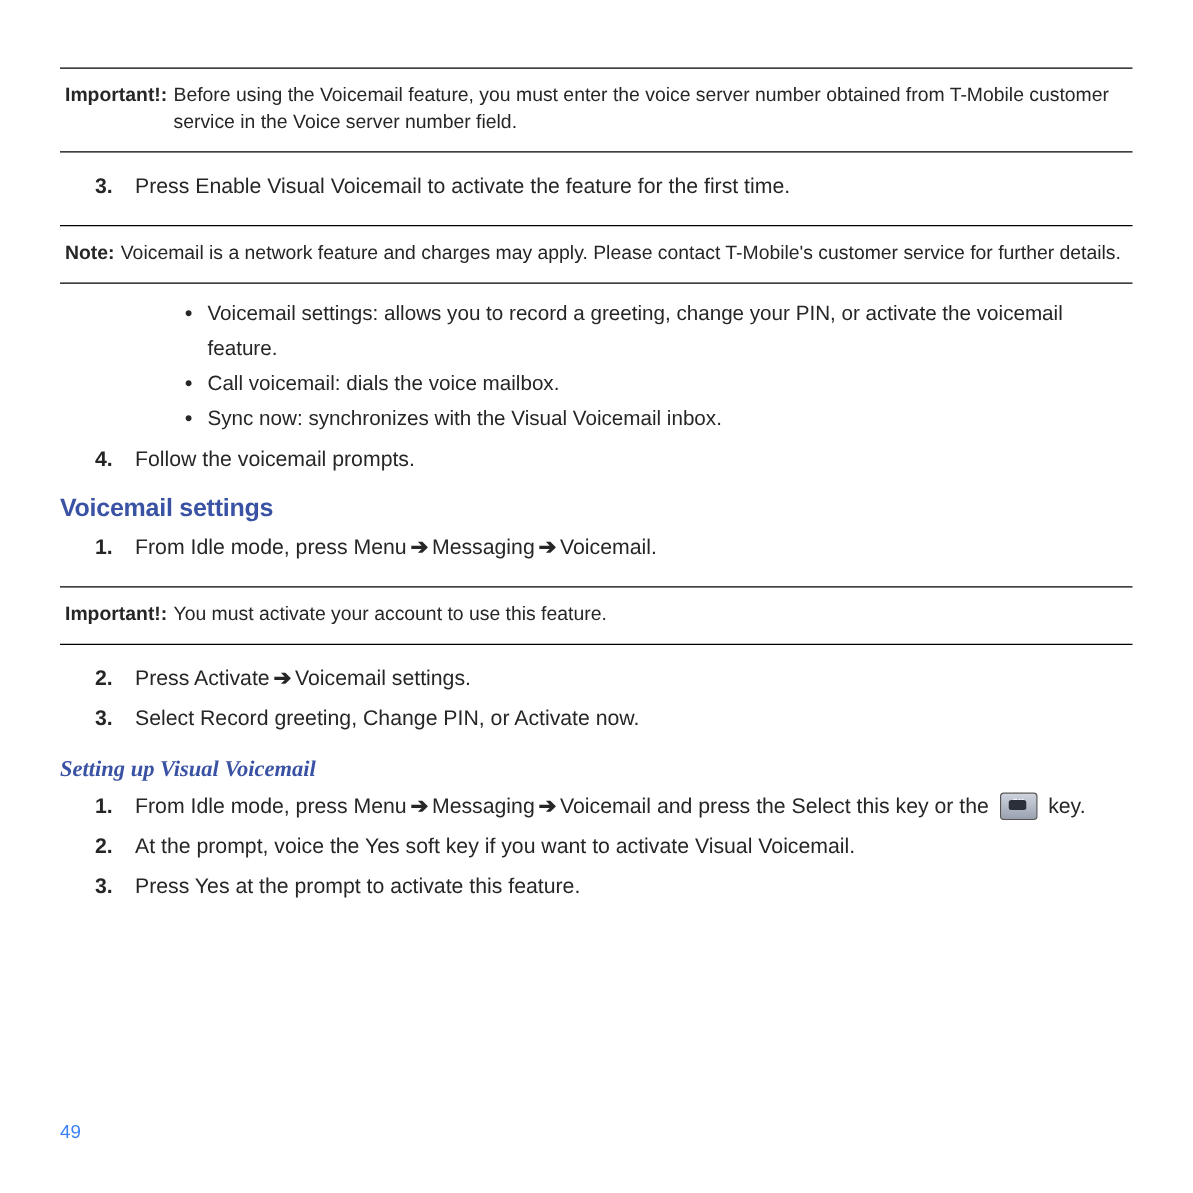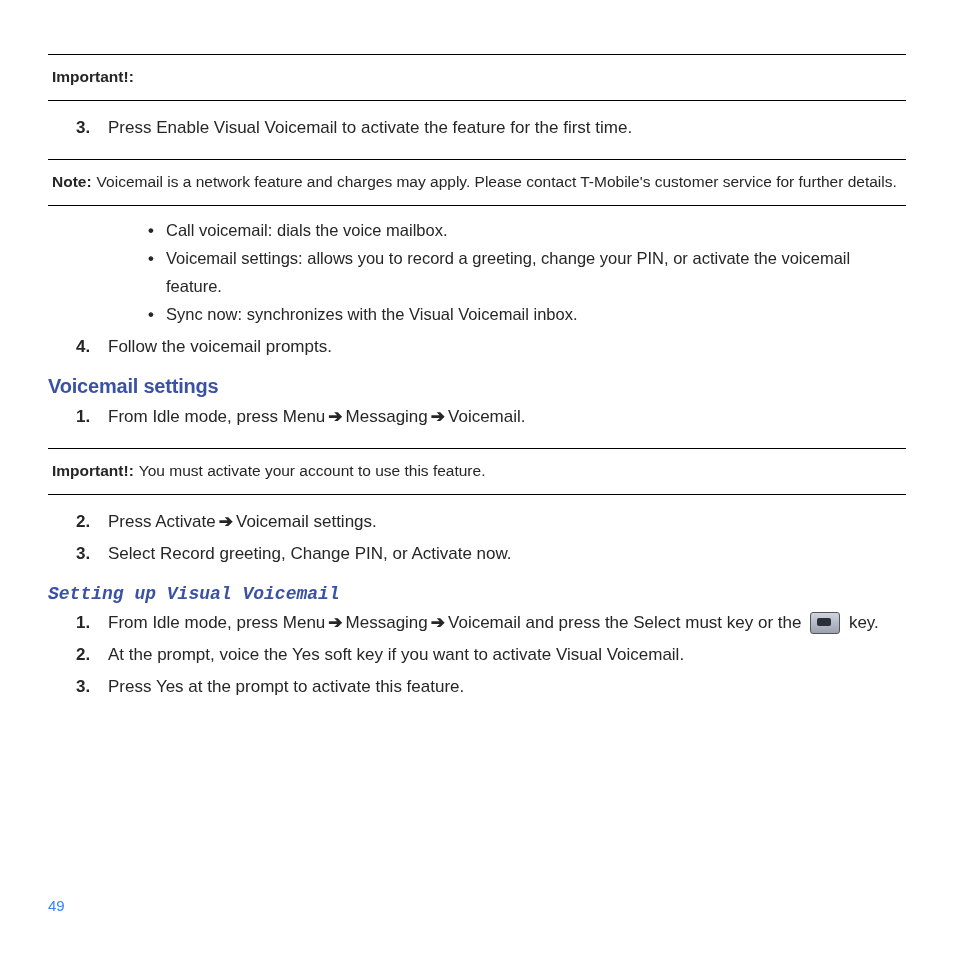--- a/index.html
+++ b/index.html
@@ -19,39 +19,40 @@
   .callout-text{font-weight:400;}
   .ol-row{display:flex;font-size:17px;line-height:1.55;margin:6px 0 6px 28px;}
   .ol-num{font-weight:700;min-width:32px;}
   .ol-body{flex:1;}
   .b{font-weight:400;}
   .arrow{font-weight:700;padding:0 3px;}
   .bullets{margin:10px 0 4px 78px;font-size:16.5px;line-height:1.7;}
   .bullets li{list-style:none;position:relative;padding-left:0;}
   .bullets li::before{content:"•";position:absolute;left:-18px;font-weight:700;}
   .h-blue{font-family:Arial,Helvetica,sans-serif;font-weight:800;color:#3a52a4;font-size:20px;margin:14px 0 4px 0;letter-spacing:-0.2px;}
-  .h-blue-it{font-family:Liberation Mono, monospace;font-weight:700;font-style:italic;color:#3a52a4;font-size:18px;margin:16px 0 6px 0;}
+  .h-blue-it{font-family:Liberation Serif, serif;font-weight:700;font-style:italic;color:#3a52a4;font-size:18px;margin:16px 0 6px 0;}
   .page-num{position:absolute;bottom:40px;left:48px;font-size:15px;color:#3b82f6;}
   .ok-key{display:inline-block;vertical-align:middle;width:28px;height:20px;
     border:1px solid #555;border-radius:3px;background:linear-gradient(#cfd4df,#9aa1b0);
     position:relative;margin:0 4px;}
   .ok-key::after{content:"";position:absolute;left:6px;top:5px;width:14px;height:8px;
     background:#2a2f3a;border-radius:2px;}
   .ok-key .ok{position:absolute;left:0;right:0;top:3px;text-align:center;
     font-size:6px;color:#fff;font-weight:700;letter-spacing:0.5px;}
 </style>
 </head>
 <body>
 
 <div class="page">
 
   <div class="rule"></div>
   <div class="callout">
     <div class="callout-inner">
       <span class="callout-label">Important!:</span>
+      <span class="callout-text">Before using the Voicemail feature, you must enter the voice server number obtained from T-Mobile customer service in the Voice server number field.</span>
     </div>
   </div>
   <div class="rule"></div>
 
   <div class="ol-row" style="margin-top:14px;margin-bottom:18px;">
     <div class="ol-num">3.</div>
     <div class="ol-body">
       <span>Press </span><span class="b">Enable Visual Voicemail</span><span> to activate the feature for the first time.</span>
     </div>
   </div>
@@ -59,22 +60,22 @@
   <div class="rule"></div>
   <div class="callout">
     <div class="callout-inner">
       <span class="callout-label">Note:</span>
       <span class="callout-text">Voicemail is a network feature and charges may apply. Please contact T-Mobile's customer service for further details.</span>
     </div>
   </div>
   <div class="rule"></div>
 
   <ul class="bullets">
+    <li><span class="b">Voicemail settings</span><span>: allows you to record a greeting, change your PIN, or activate the voicemail feature.</span></li>
     <li><span class="b">Call voicemail</span><span>: dials the voice mailbox.</span></li>
-    <li><span class="b">Voicemail settings</span><span>: allows you to record a greeting, change your PIN, or activate the voicemail feature.</span></li>
     <li><span class="b">Sync now</span><span>: synchronizes with the Visual Voicemail inbox.</span></li>
   </ul>
 
   <div class="ol-row">
     <div class="ol-num">4.</div>
     <div class="ol-body">Follow the voicemail prompts.</div>
   </div>
 
   <div class="h-blue">Voicemail settings</div>
 
@@ -106,21 +107,21 @@
     <div class="ol-body">
       <span>Select </span><span class="b">Record greeting</span><span>, </span><span class="b">Change PIN</span><span>, or </span><span class="b">Activate now</span><span>.</span>
     </div>
   </div>
 
   <div class="h-blue-it">Setting up Visual Voicemail</div>
 
   <div class="ol-row">
     <div class="ol-num">1.</div>
     <div class="ol-body">
-      <span>From Idle mode, press </span><span class="b">Menu</span><span class="arrow">➔</span><span class="b">Messaging</span><span class="arrow">➔</span><span class="b">Voicemail</span><span> and press the </span><span class="b">Select</span><span> must key or the </span><span class="ok-key"><span class="ok">OK</span></span><span> key.</span>
+      <span>From Idle mode, press </span><span class="b">Menu</span><span class="arrow">➔</span><span class="b">Messaging</span><span class="arrow">➔</span><span class="b">Voicemail</span><span> and press the </span><span class="b">Select</span><span> this key or the </span><span class="ok-key"><span class="ok">OK</span></span><span> key.</span>
     </div>
   </div>
 
   <div class="ol-row">
     <div class="ol-num">2.</div>
     <div class="ol-body">
       <span>At the prompt, voice the </span><span class="b">Yes</span><span> soft key if you want to activate Visual Voicemail.</span>
     </div>
   </div>
 

